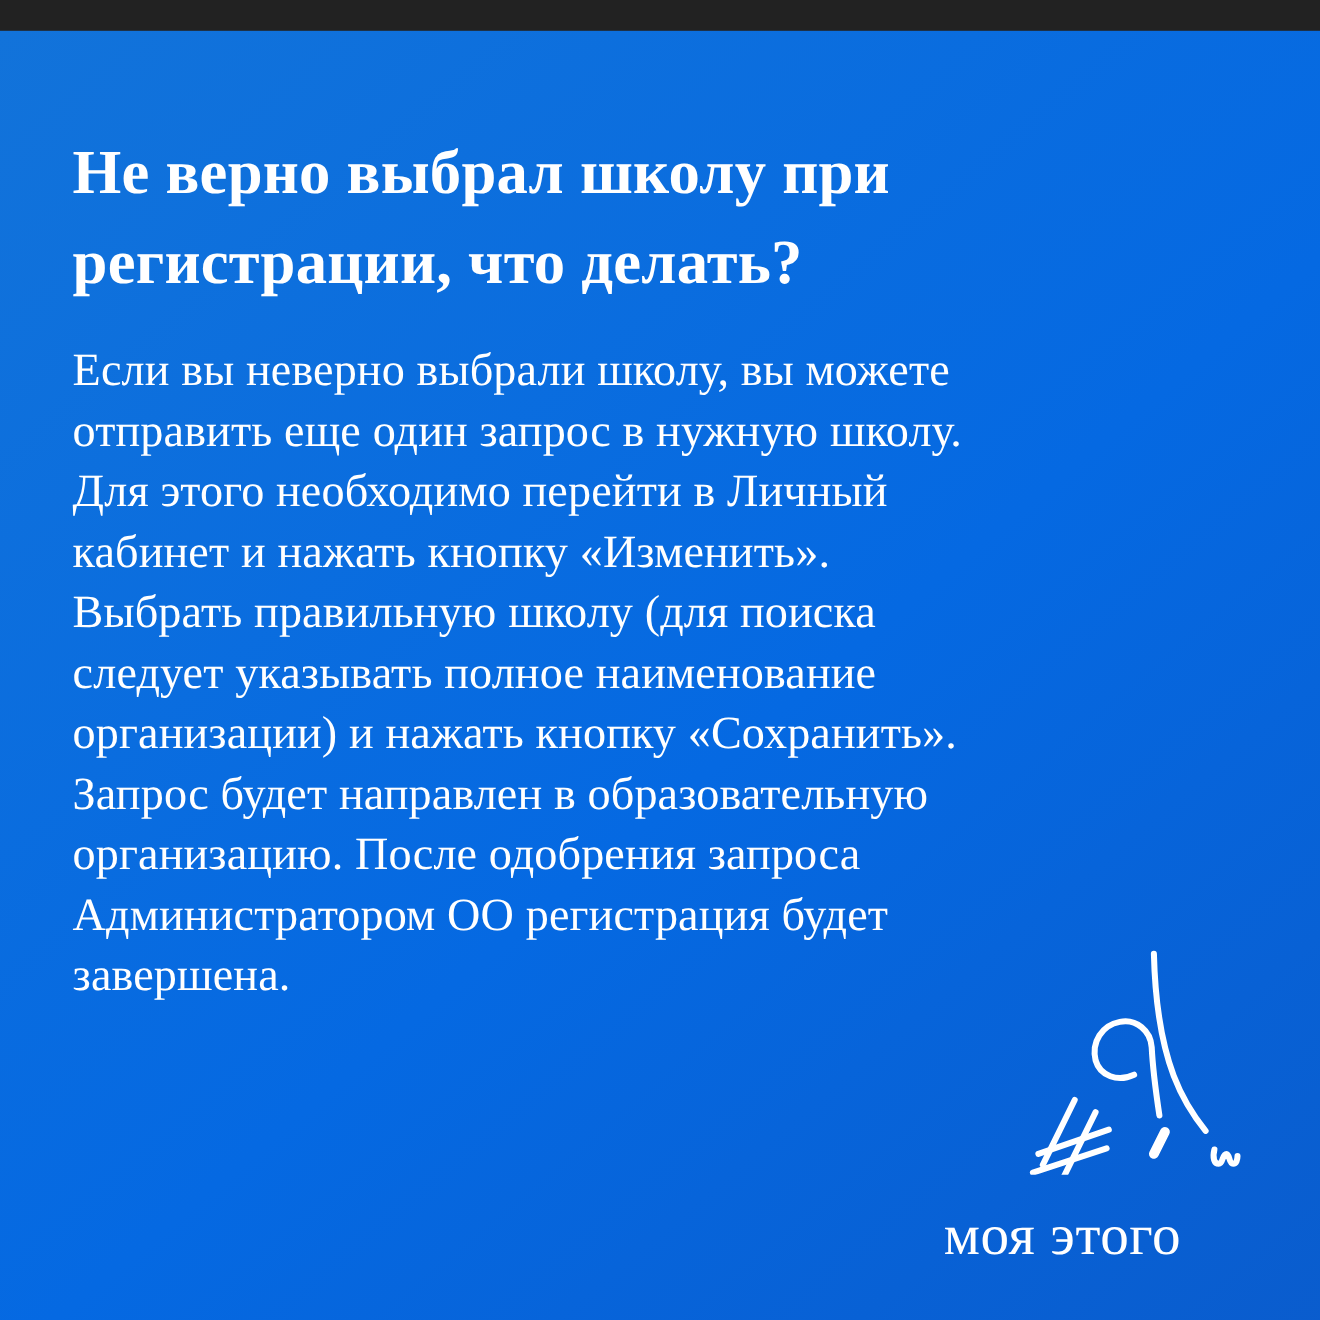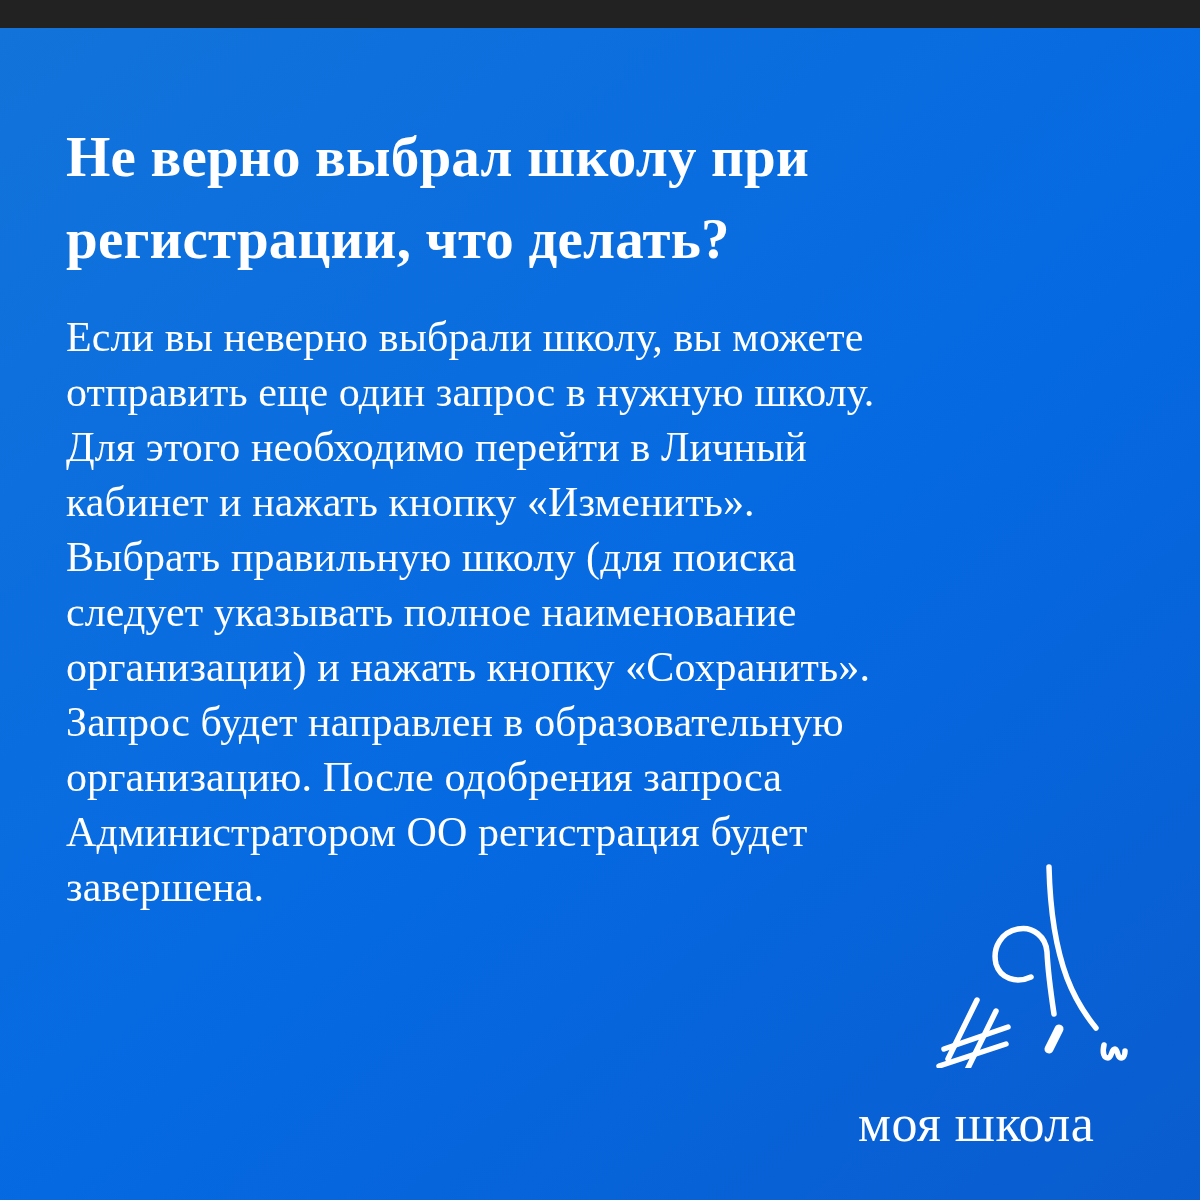--- a/index.html
+++ b/index.html
@@ -100,16 +100,16 @@
 
       <path stroke-width="5.5" d="M1031,949 C1016,956 1000,950 996,936 C992,919 1002,904 1018,901 C1033,898 1046,909 1047,924 C1048,945 1051,966 1054,986"></path>
 
       <path stroke-width="9" d="M1059,1001 L1049,1021"></path>
 
       <path stroke-width="5.5" d="M1049,839 C1050,880 1055,918 1067,950 C1075,971 1087,989 1096,1000"></path>
 
       <path stroke-width="5.5" d="M1104,1017 C1102,1025 1104,1030 1108,1030 C1112,1030 1111,1021 1115,1021 C1118,1021 1117,1030 1121,1030 C1124,1030 1125,1026 1125,1023"></path>
     </svg>
 
-    <div class="wordmark">моя школа</div>
+    <div class="wordmark">моя этого</div>
   </div>
 
 </div>
 
 </body></html>

